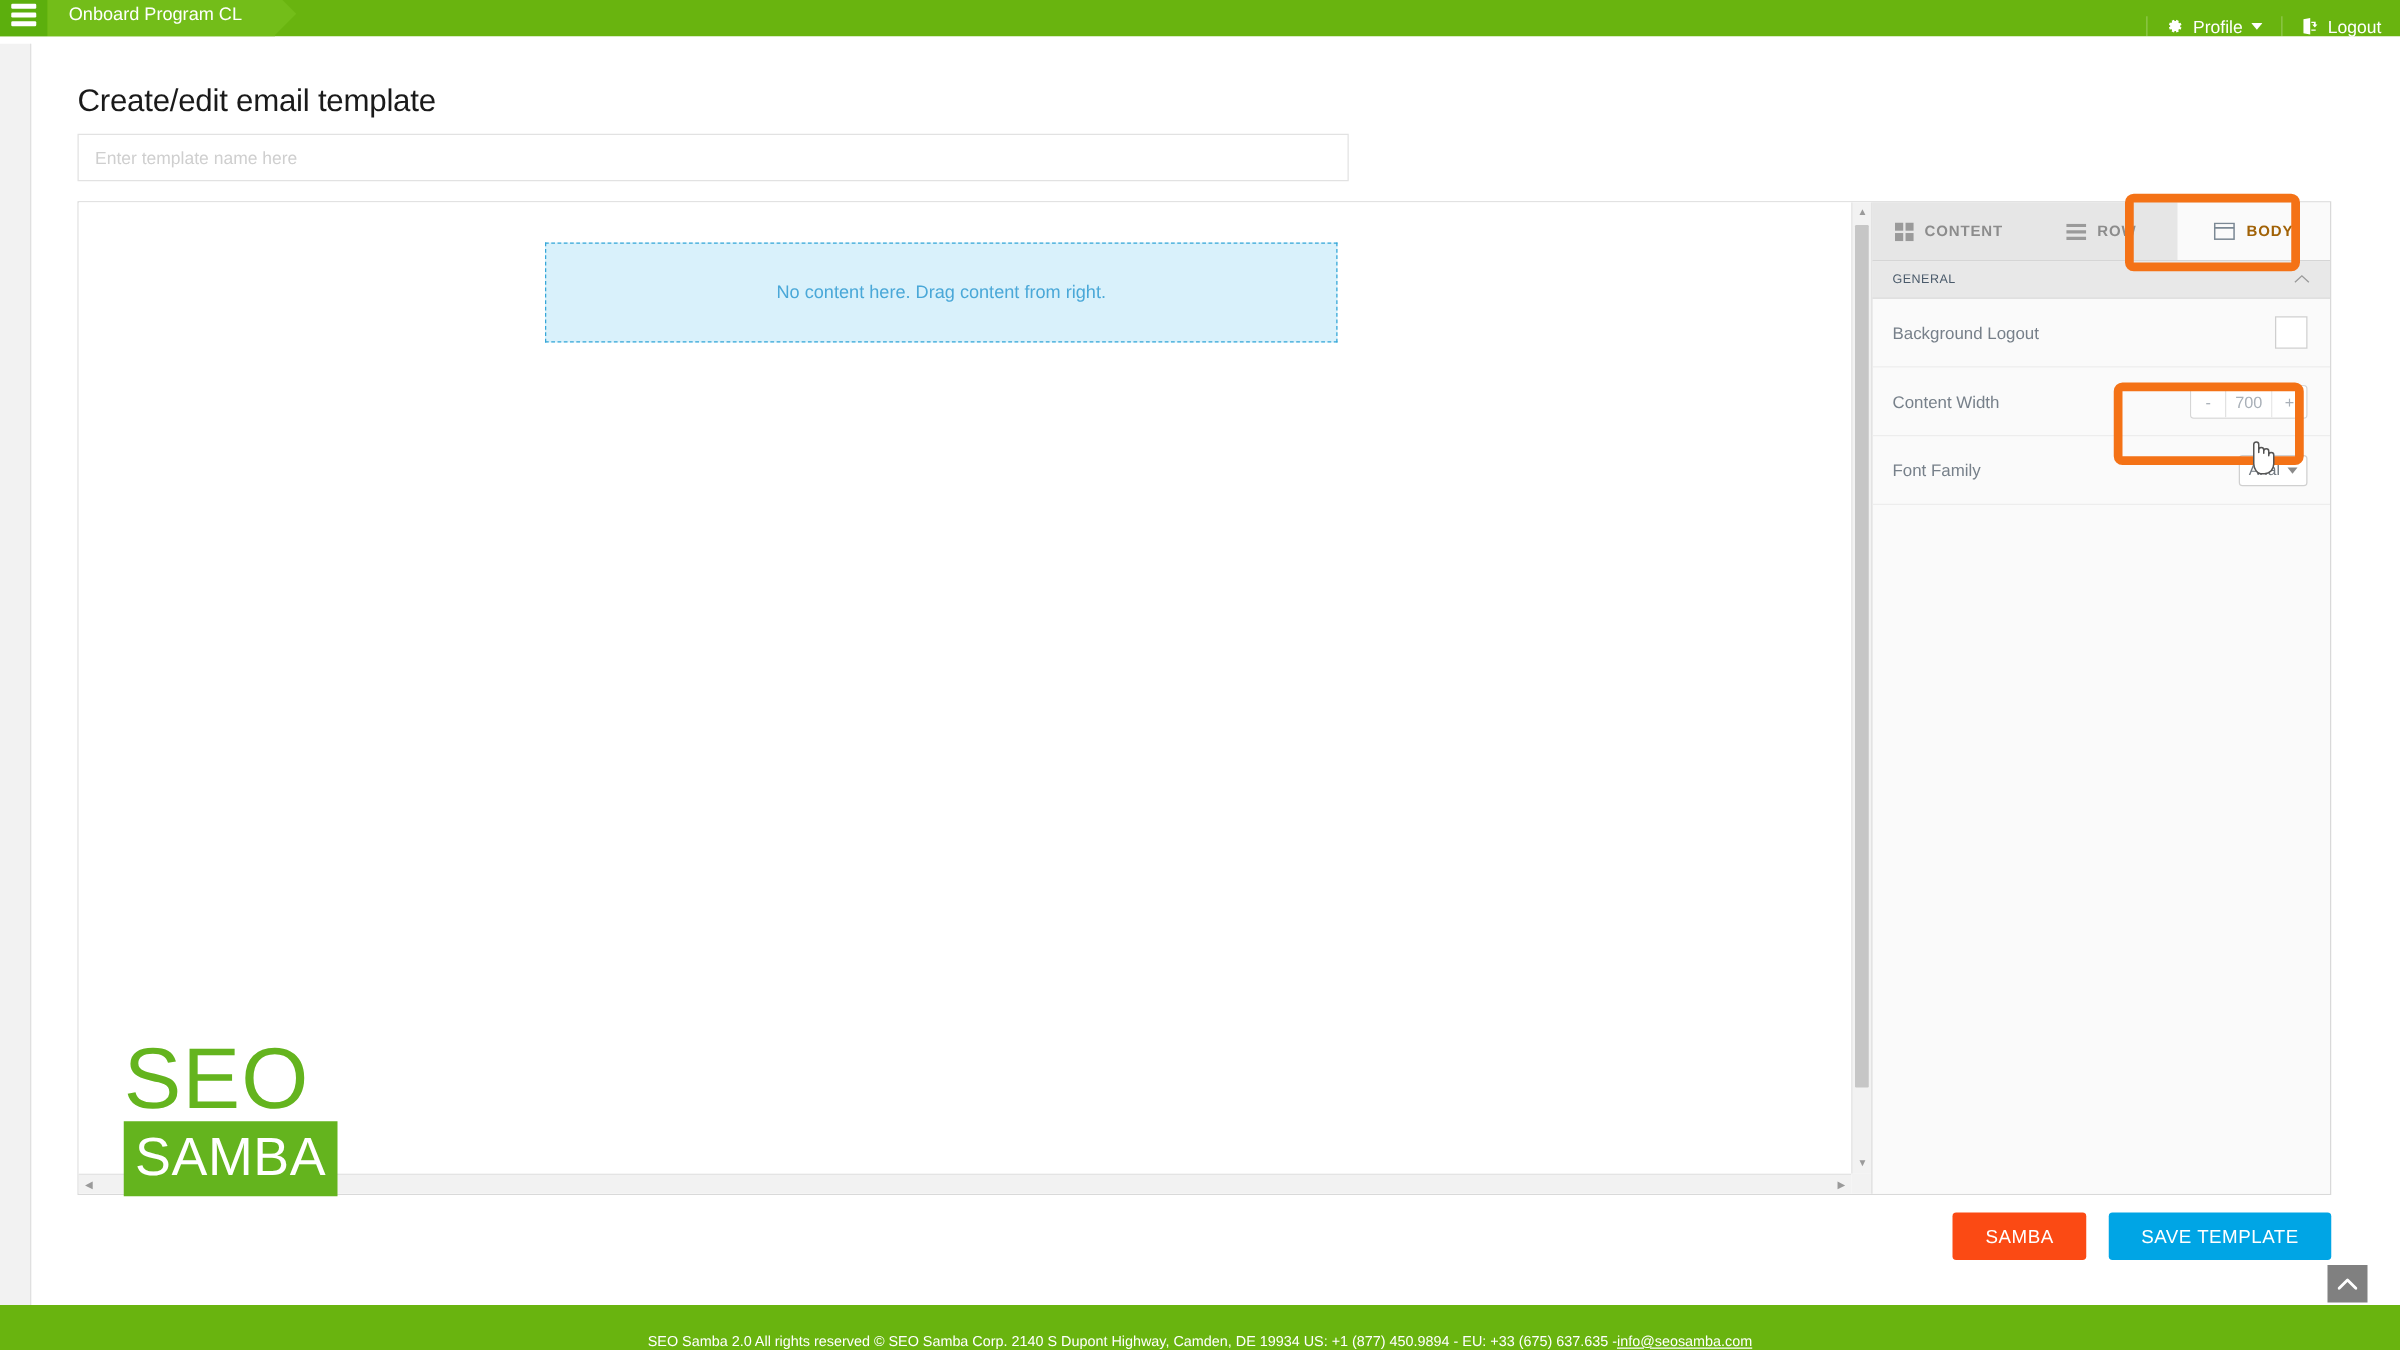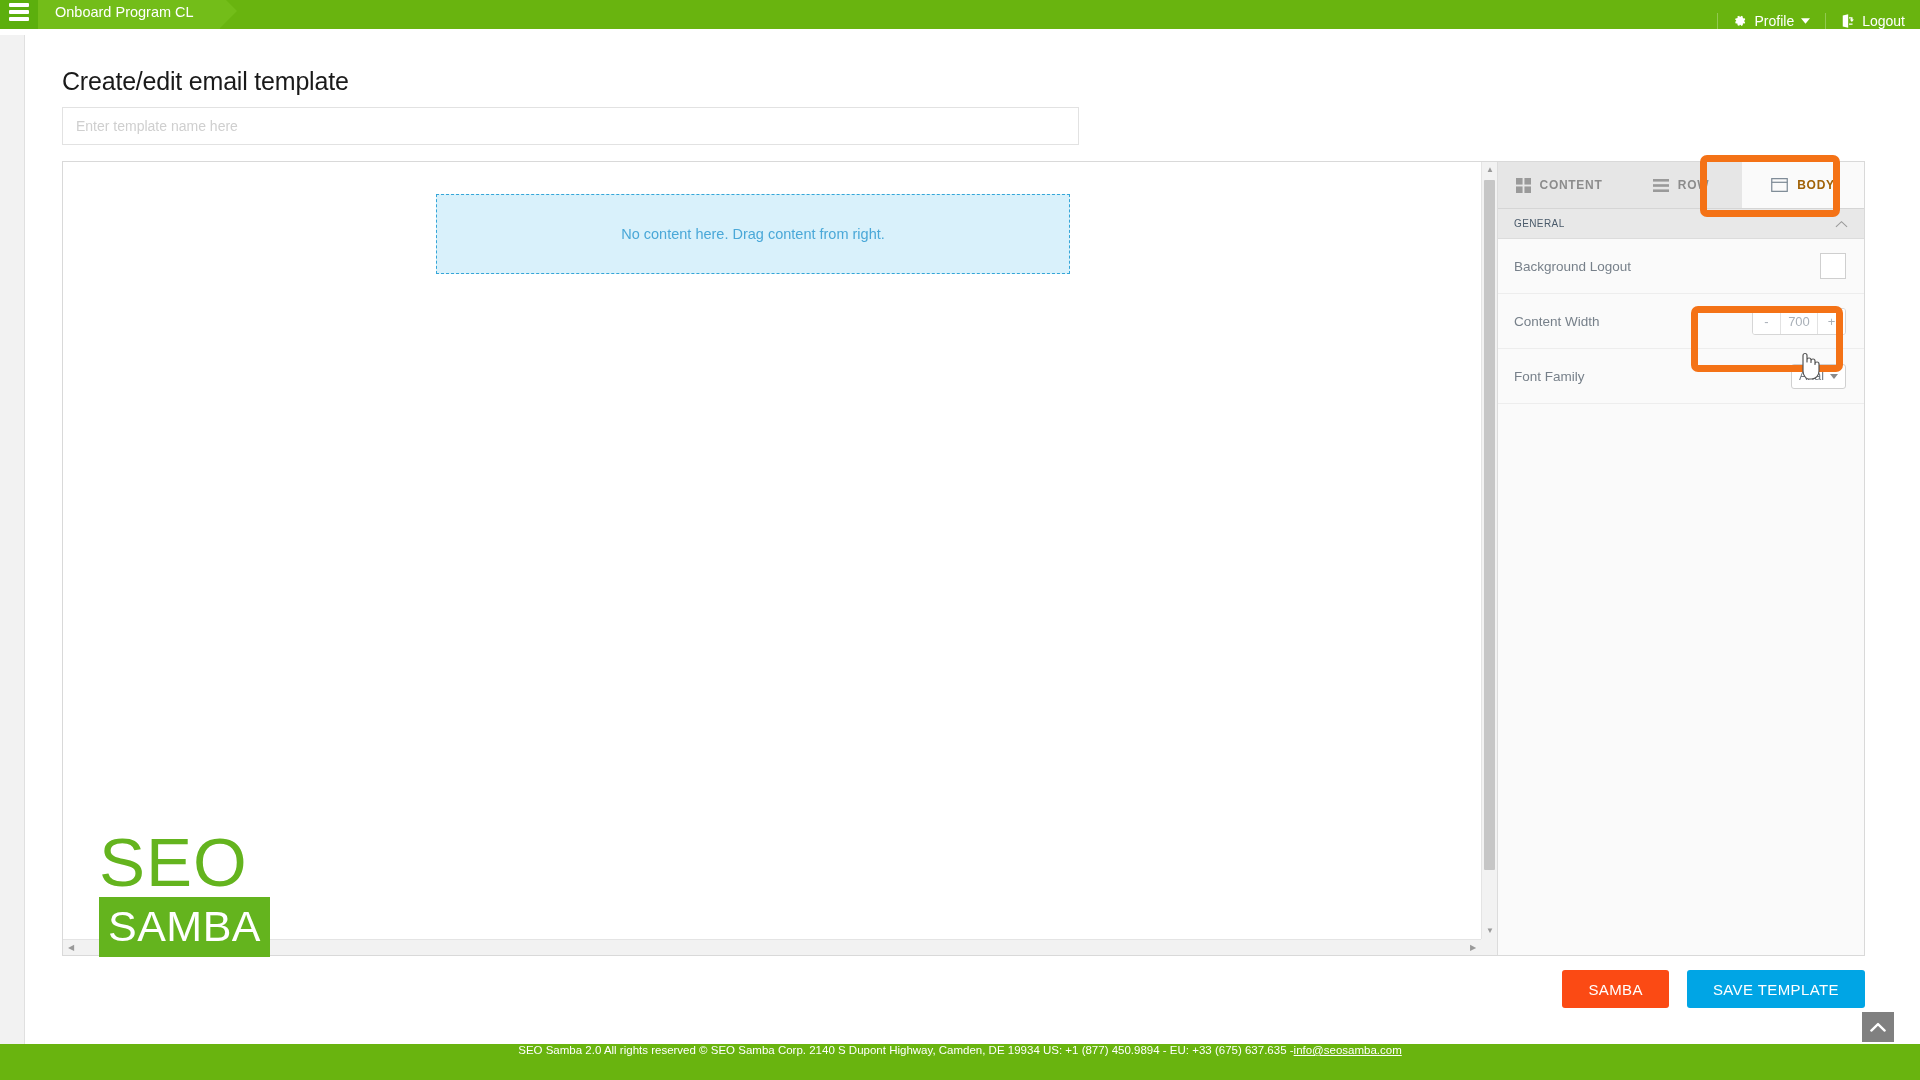--- a/index.html
+++ b/index.html
@@ -187,21 +187,21 @@
     height: 38px; padding: 0 26px; border: none; border-radius: 3px;
     color: #ffffff; font-size: 15px; letter-spacing: .4px; cursor: pointer;
     font-family: "Liberation Sans", sans-serif;
   }
   #btn-cancel { background: #fb4a14; }
   #btn-save   { background: #00a5e5; }
 
   
   #footer {
     position: absolute; left: 0; bottom: 0; width: 1920px; height: 36px;
-    background: #69b40f; display: flex; align-items: flex-start; justify-content: center;
+    background: #69b40f; display: flex; align-items: flex-end; justify-content: center;
     color: #ffffff; font-size: 11.5px;
   }
   #footer a { color: #ffffff; text-decoration: underline; }
 
   #totop {
     position: absolute; right: 26px; bottom: 38px; width: 32px; height: 30px;
     background: #808080; display: flex; align-items: center; justify-content: center;
     cursor: pointer; z-index: 20;
   }
 </style>

